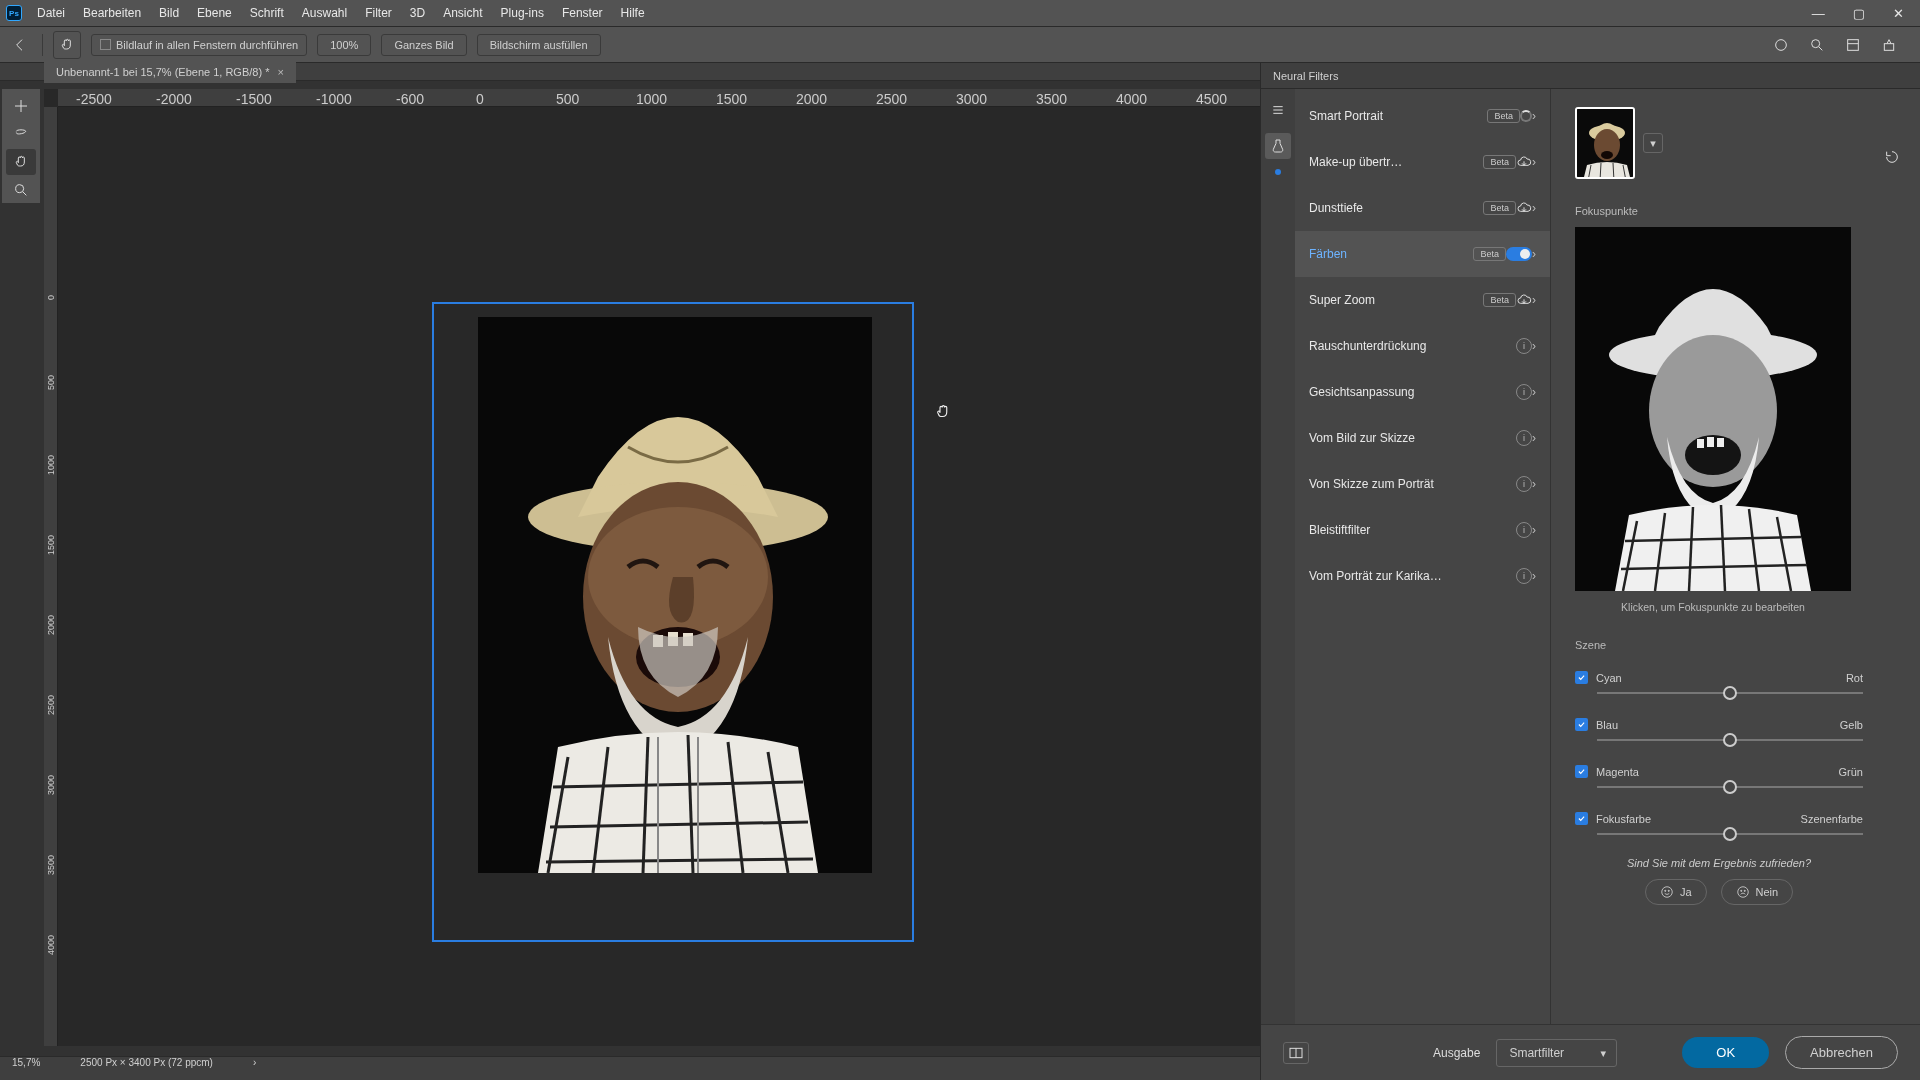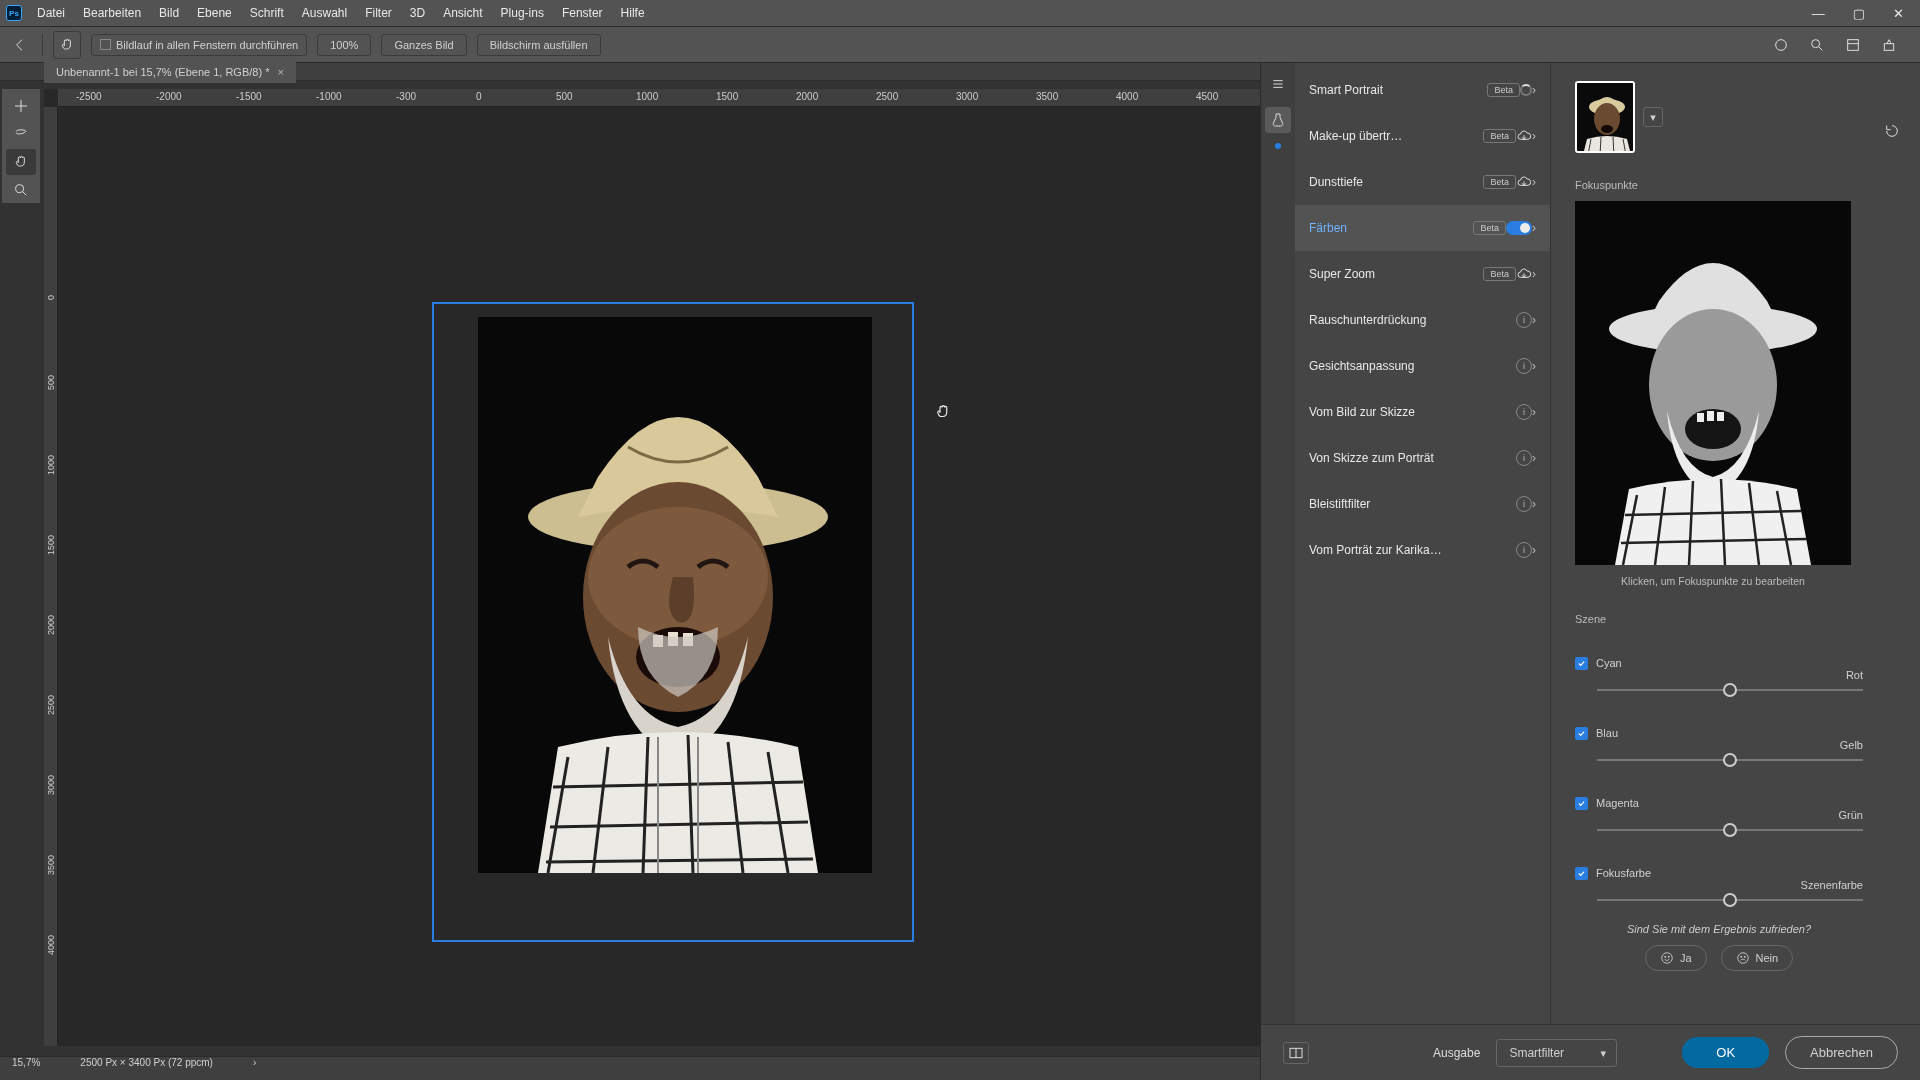--- a/index.html
+++ b/index.html
@@ -27,21 +27,21 @@
 .doctab .close { font-size: 11px; color: #bbb; }
 
 
 .toolcol { position: absolute; left: 2px; top: 89px; width: 38px; background: #535353; display: flex; flex-direction: column; align-items: center; padding-top: 4px; gap: 2px; }
 .tool { width: 30px; height: 26px; display: flex; align-items: center; justify-content: center; border-radius: 3px; }
 .tool.sel { background: #3a3a3a; }
 
 
 .canvas-wrap { position: absolute; left: 44px; top: 89px; right: 660px; bottom: 34px; background: #282828; }
 .ruler-h { position: absolute; left: 14px; right: 0; top: 0; height: 18px; background: #3f3f3f; border-bottom: 1px solid #222; display: flex; align-items: center; overflow: hidden; }
-.ruler-h .tick { position: absolute; top: 2px; font-size: 10px; color: #ccc; }
+.ruler-h .tick { position: absolute; top: 2px; font-size: 14px; color: #ccc; }
 .ruler-v { position: absolute; left: 0; top: 18px; bottom: 0; width: 14px; background: #3f3f3f; border-right: 1px solid #222; }
 .ruler-v .tickv { position: absolute; left: 2px; font-size: 9px; color: #ccc; writing-mode: vertical-rl; transform: rotate(180deg); }
 .canvas-inner { position: absolute; left: 14px; top: 18px; right: 0; bottom: 0; }
 .sel-rect { position: absolute; border: 2px solid #2a7de1; }
 .photo { position: absolute; background: #0a0a0a; overflow: hidden; }
 .hand-cursor { position: absolute; color: #ddd; font-size: 16px; }
 
 
 .portrait-svg { width: 100%; height: 100%; display:block; }
 
@@ -84,21 +84,21 @@
 .sect-label { font-size: 11px; color: #bbb; margin-top: 26px; }
 .fokus-preview { margin-top: 10px; width: 276px; height: 364px; background:#0a0a0a; overflow:hidden; }
 .fokus-cap { text-align:center; font-size: 10.5px; color: #bbb; margin-top: 10px; width:276px; }
 
 .sliders { margin-top: 20px; display:flex; flex-direction:column; gap: 24px; width: 288px; }
 .slider-row { display:flex; flex-direction:column; gap:8px; }
 .slider-labels { display:flex; align-items:center; }
 .cb { width:13px; height:13px; background:#2a7de1; border-radius:2px; margin-right:8px; display:flex; align-items:center; justify-content:center; }
 .cb svg { width:9px; height:9px; }
 .sl-l { font-size:11px; }
-.sl-r { margin-left:auto; font-size:11px;margin-top:24px; }
+.sl-r { margin-left:auto; font-size:11px; }
 .track { position:relative; height:2px; background:#777; margin-left:22px; }
 .thumb { position:absolute; top:-6px; width:14px; height:14px; border:2px solid #ccc; border-radius:50%; background:#454545; transform:translateX(-50%); }
 
 .feedback-q { text-align:center; font-size:11px; font-style:italic; color:#ccc; margin-top:22px; width:288px; }
 .feedback-btns { display:flex; justify-content:center; gap:14px; margin-top:10px; width:288px; }
 .fb-btn { border:1px solid #666; border-radius:14px; padding:5px 14px; font-size:11px; display:flex; align-items:center; gap:6px; }
 
 
 .actionbar { height: 56px; background: #454545; border-top: 1px solid #333; display: flex; align-items: center; padding: 0 22px; gap: 16px; }
 .preview-btn { width:26px; height:22px; border:1px solid #666; border-radius:3px; display:flex; align-items:center; justify-content:center; }
@@ -214,21 +214,21 @@
       </svg>
     </div>
 </div>
 
 <div class="canvas-wrap">
   <div class="ruler-h">
     <span class="tick" style="left:18px">-2500</span>
     <span class="tick" style="left:98px">-2000</span>
     <span class="tick" style="left:178px">-1500</span>
     <span class="tick" style="left:258px">-1000</span>
-    <span class="tick" style="left:338px">-300</span>
+    <span class="tick" style="left:338px">-600</span>
     <span class="tick" style="left:418px">0</span>
     <span class="tick" style="left:498px">500</span>
     <span class="tick" style="left:578px">1000</span>
     <span class="tick" style="left:658px">1500</span>
     <span class="tick" style="left:738px">2000</span>
     <span class="tick" style="left:818px">2500</span>
     <span class="tick" style="left:898px">3000</span>
     <span class="tick" style="left:978px">3500</span>
     <span class="tick" style="left:1058px">4000</span>
     <span class="tick" style="left:1138px">4500</span>
@@ -293,20 +293,21 @@
   </div>
 </div>
 
 <div class="status">
   <span>15,7%</span>
   <span>2500 Px × 3400 Px (72 ppcm)</span>
   <span>›</span>
 </div>
 
 <div class="panel">
+  <div class="panel-hdr">Neural Filters</div>
   <div class="panel-body">
 
     <div class="nf-sidebar">
       <div class="nf-side-btn">
           <svg class="svg-i" viewBox="0 0 24 24">
             <line x1="5" y1="7" x2="19" y2="7"></line>
             <line x1="5" y1="12" x2="19" y2="12"></line>
             <line x1="5" y1="17" x2="19" y2="17"></line>
           </svg>
         </div>

